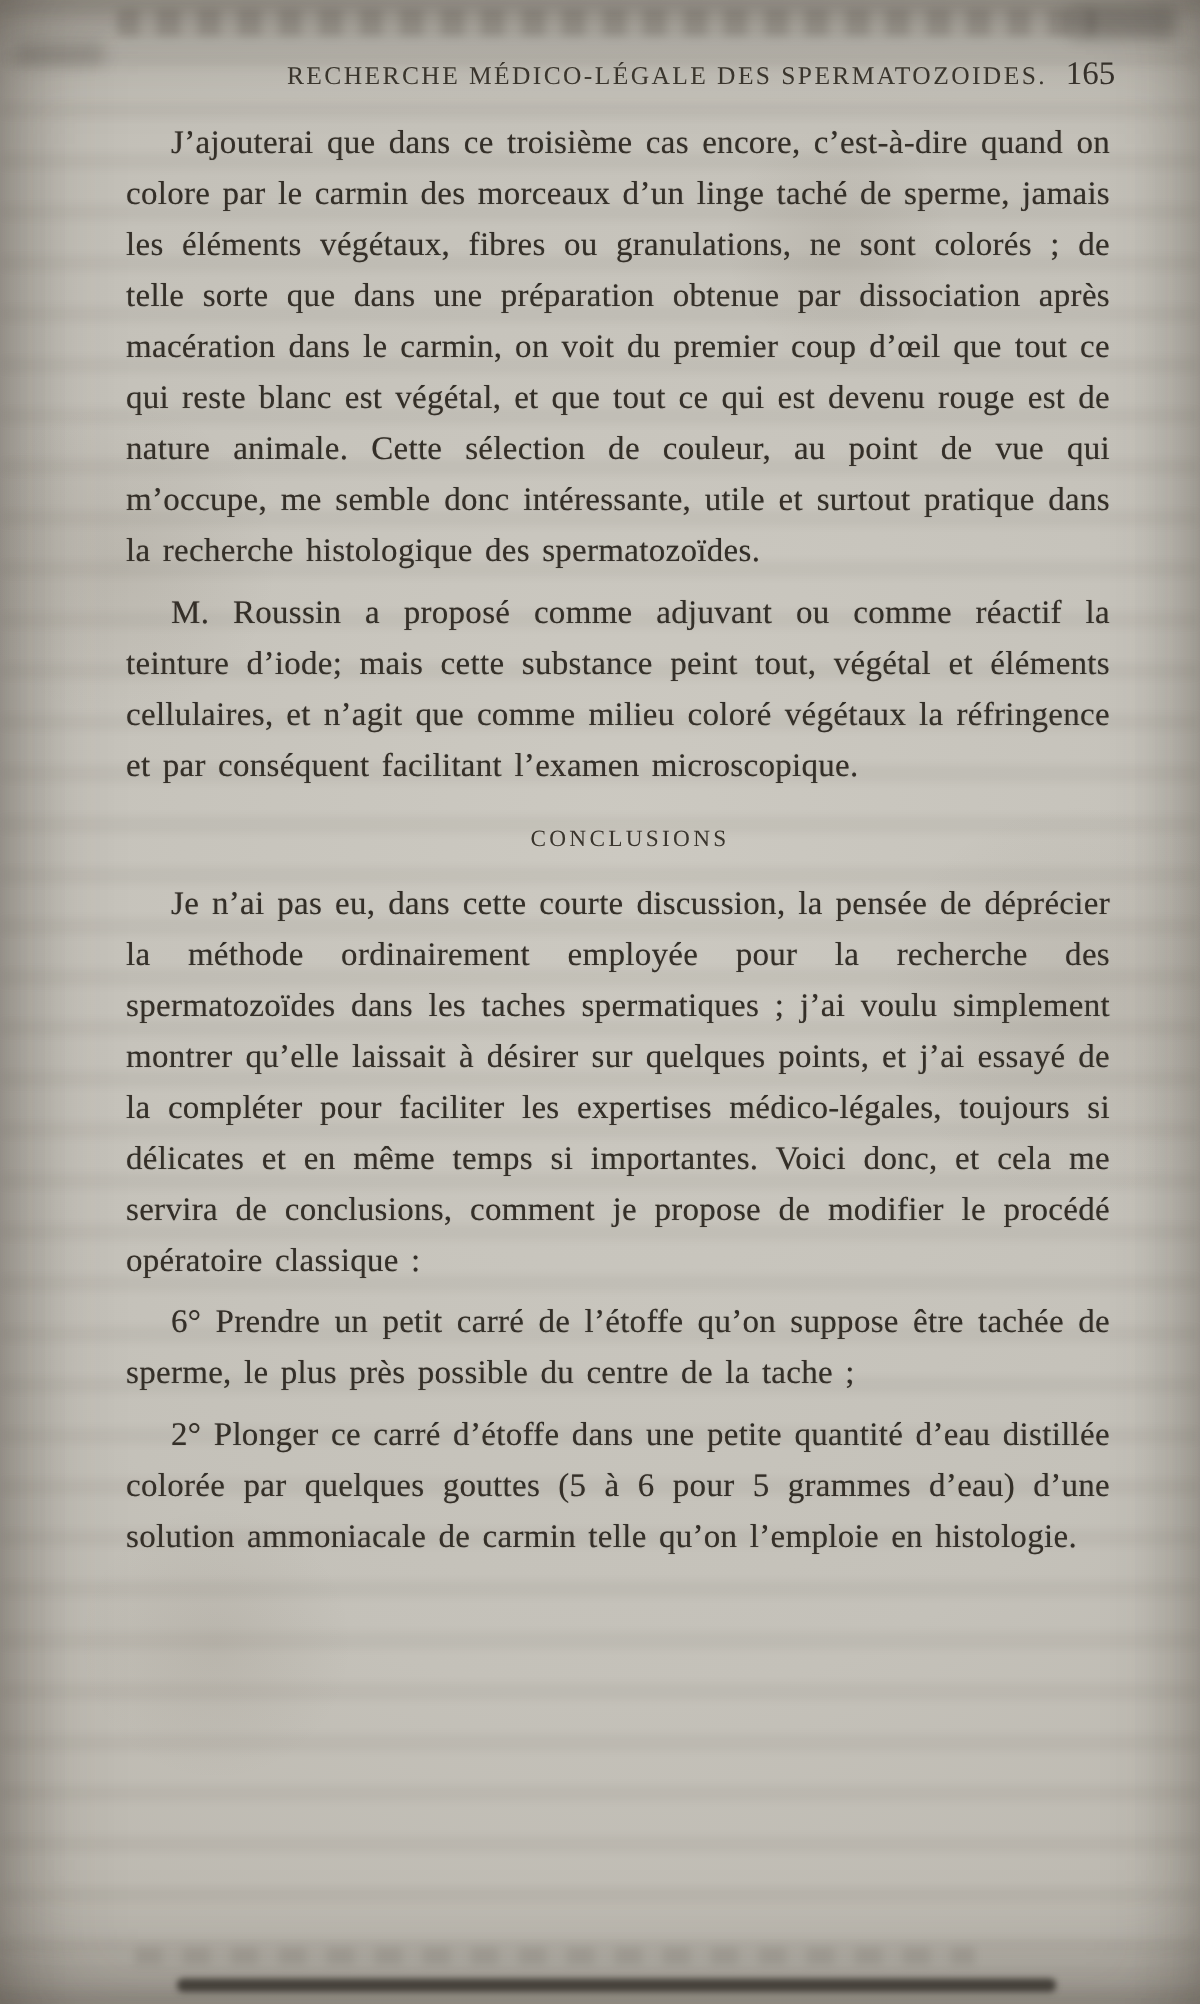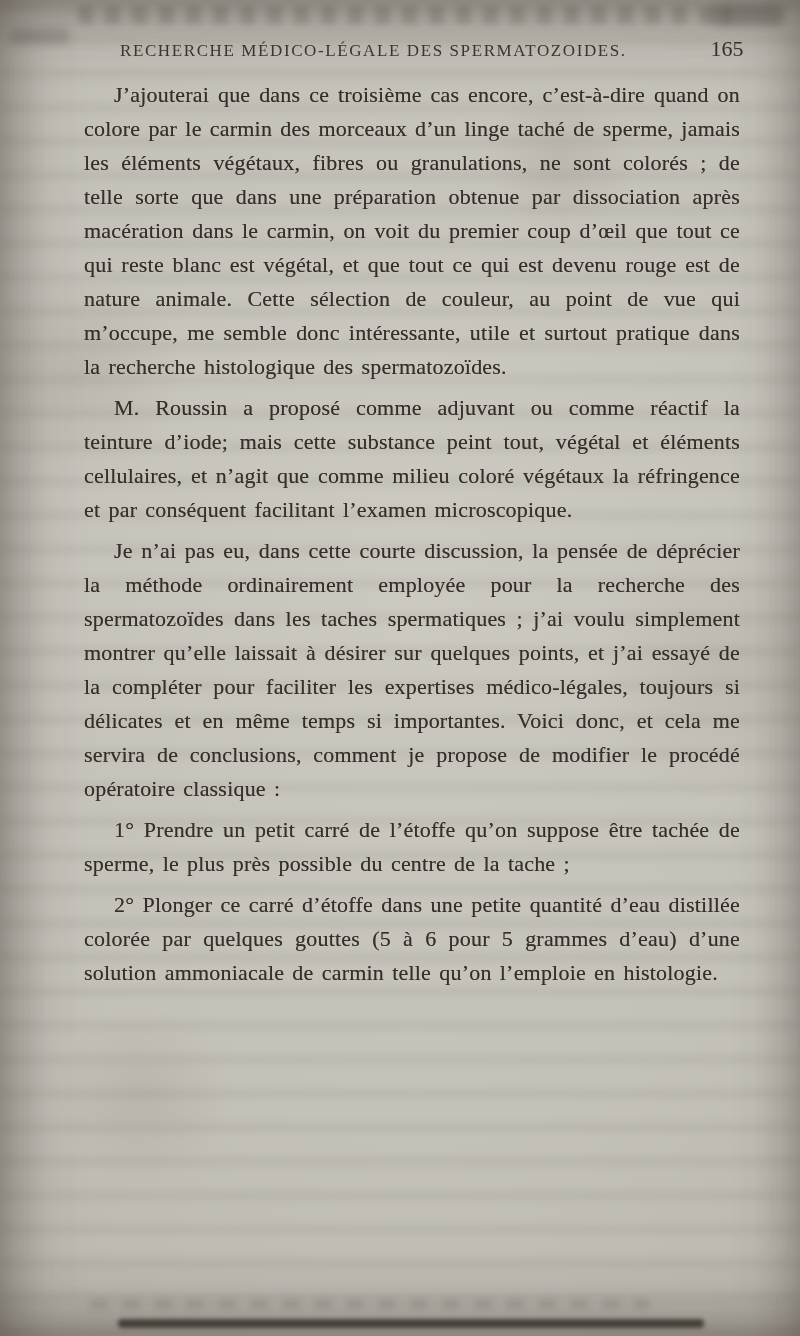--- a/index.html
+++ b/index.html
@@ -75,21 +75,21 @@
   
   .content {
     position: absolute; left: 84px; top: 36px; width: 672px;
   }
   .running-head {
     display: flex; align-items: baseline;
     margin-bottom: 16px;
   }
   .head-title {
     flex: 1 1 auto;
-    text-align: left;
+    text-align: right;
     font-size: 17px;
     letter-spacing: 1.6px;
     color: #3a352d;
     padding-left: 36px;
   }
   .page-number {
     flex: 0 0 58px;
     text-align: center;
     font-size: 22px;
     color: #35302a;
@@ -131,21 +131,22 @@
 
     <header class="running-head">
       <span class="head-title">RECHERCHE MÉDICO-LÉGALE DES SPERMATOZOIDES.</span>
       <span class="page-number">165</span>
     </header>
 
     <p class="body-para">J’ajouterai que dans ce troisième cas encore, c’est-à-dire quand on colore par le carmin des morceaux d’un linge taché de sperme, jamais les éléments végétaux, fibres ou granulations, ne sont colorés ; de telle sorte que dans une préparation obtenue par dissociation après macération dans le carmin, on voit du premier coup d’œil que tout ce qui reste blanc est végétal, et que tout ce qui est devenu rouge est de nature animale. Cette sélection de couleur, au point de vue qui m’occupe, me semble donc intéressante, utile et surtout pratique dans la recherche histologique des spermatozoïdes.</p>
 
     <p class="body-para">M. Roussin a proposé comme adjuvant ou comme réactif la teinture d’iode; mais cette substance peint tout, végétal et éléments cellulaires, et n’agit que comme milieu coloré végétaux la réfringence et par conséquent facilitant l’examen microscopique.</p>
 
+    <h2 class="section-heading">CONCLUSIONS</h2>
 
     <p class="body-para">Je n’ai pas eu, dans cette courte discussion, la pensée de déprécier la méthode ordinairement employée pour la recherche des spermatozoïdes dans les taches spermatiques ; j’ai voulu simplement montrer qu’elle laissait à désirer sur quelques points, et j’ai essayé de la compléter pour faciliter les expertises médico-légales, toujours si délicates et en même temps si importantes. Voici donc, et cela me servira de conclusions, comment je propose de modifier le procédé opératoire classique :</p>
 
-    <p class="body-para">1° Prendre un petit carré de l’étoffe qu’on suppose être tachée de sperme, le plus près possible du centre de la tache ;</p>
+    <p class="body-para">6° Prendre un petit carré de l’étoffe qu’on suppose être tachée de sperme, le plus près possible du centre de la tache ;</p>
 
     <p class="body-para">2° Plonger ce carré d’étoffe dans une petite quantité d’eau distillée colorée par quelques gouttes (5 à 6 pour 5 grammes d’eau) d’une solution ammoniacale de carmin telle qu’on l’emploie en histologie.</p>
 
   </div>
 </div>
 
 </body></html>

